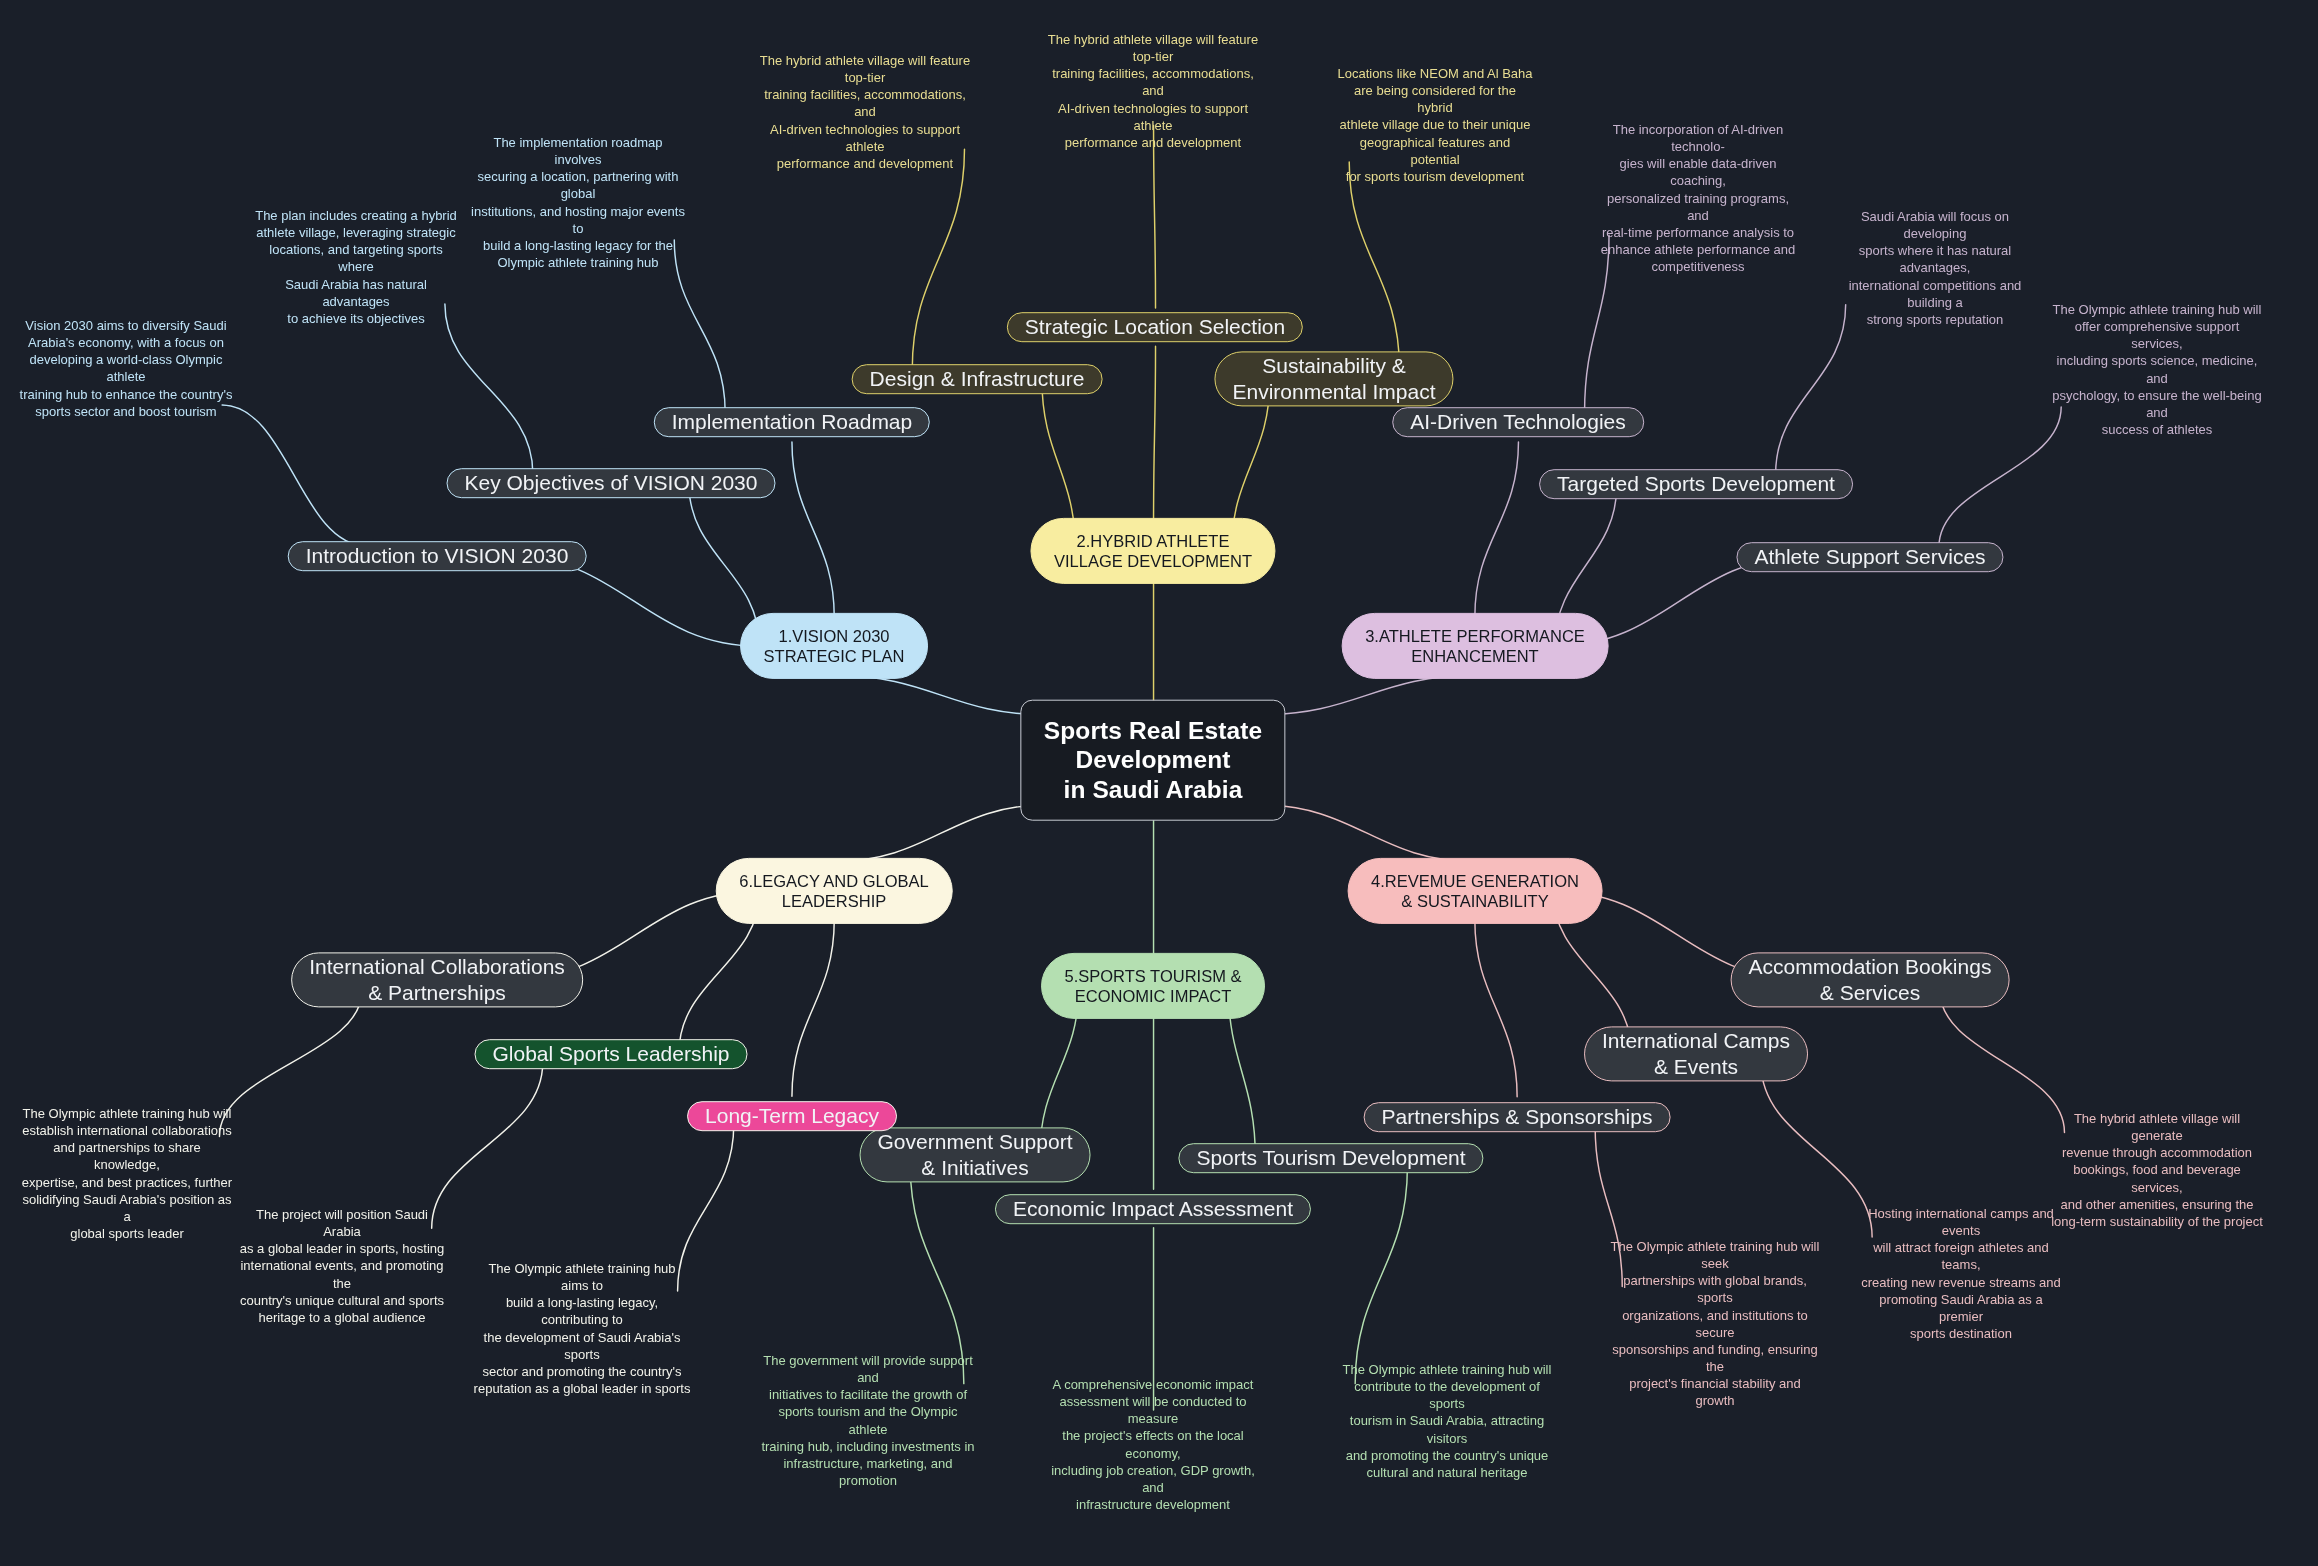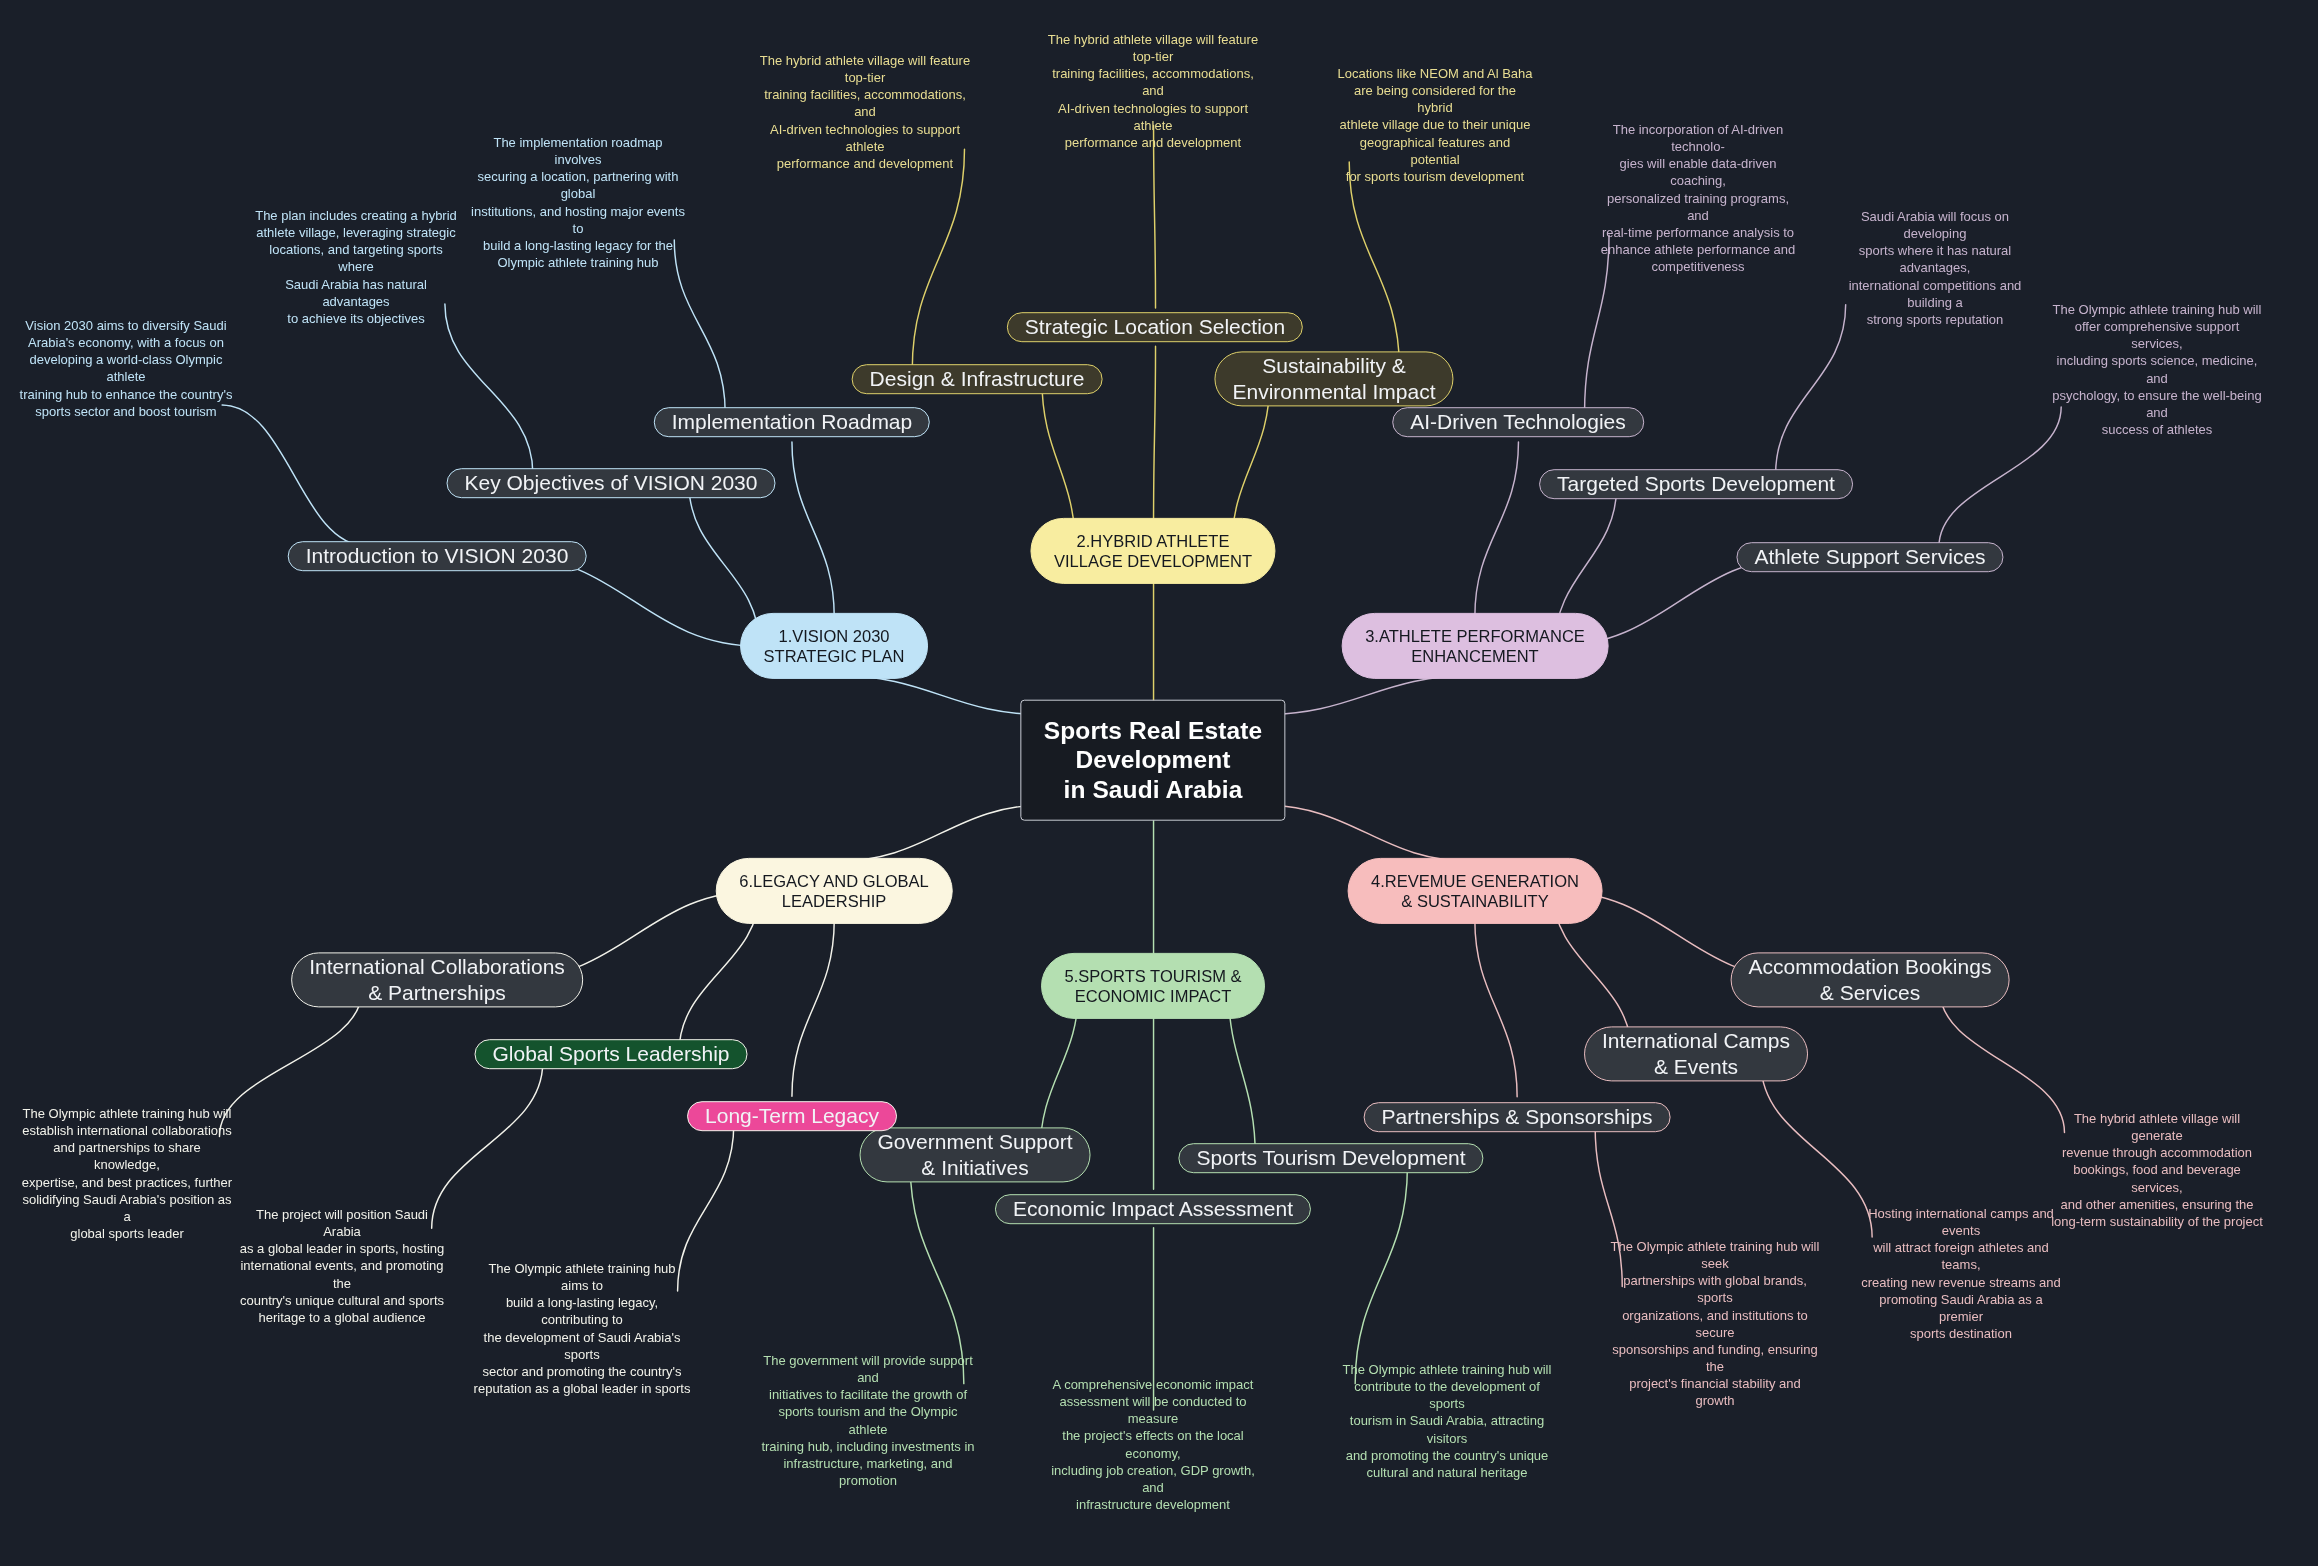--- a/index.html
+++ b/index.html
@@ -6,21 +6,21 @@
   body{width:2319px;height:1566px;position:relative;overflow:hidden;
        font-family:"Liberation Sans","DejaVu Sans",sans-serif;
        -webkit-font-smoothing:antialiased;}
   #canvas{position:absolute;left:0;top:0;width:2319px;height:1566px;}
   svg.edges{position:absolute;left:0;top:0;width:2319px;height:1566px;pointer-events:none;}
   .node{position:absolute;transform:translate(-50%,-50%);
         box-sizing:border-box;text-align:center;
         display:flex;align-items:center;justify-content:center;
         line-height:1.22;white-space:pre-line;}
   
-  .root{background:#171b22;border:1.3px solid #c9ccd4;border-radius:4px;
+  .root{background:#171b22;border:1.3px solid #c9ccd4;border-radius:12px;
         color:#ffffff;font-size:24.5px;font-weight:bold;padding:14.5px 22.5px;
         letter-spacing:0.1px;}
   
   .main{border-radius:660px;padding:12px 22.5px;font-size:16.5px;color:#14181f;
         border:1.3px solid rgba(0,0,0,.25);font-weight:400;}
   
   .sub{border-radius:660px;padding:1px 17px;font-size:21px;color:#f1f3f6;
        border:1.3px solid #aab;background:#33383f;}
   
   .leaf{font-size:13px;line-height:1.32;text-align:center;

